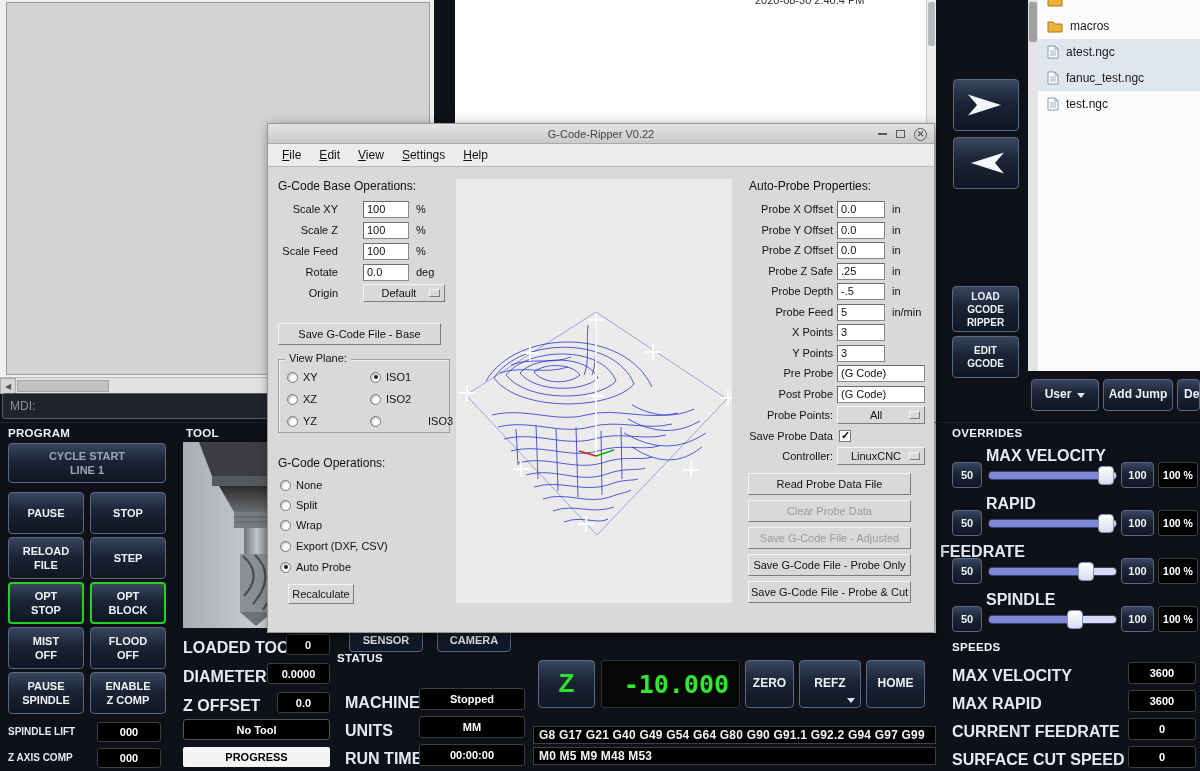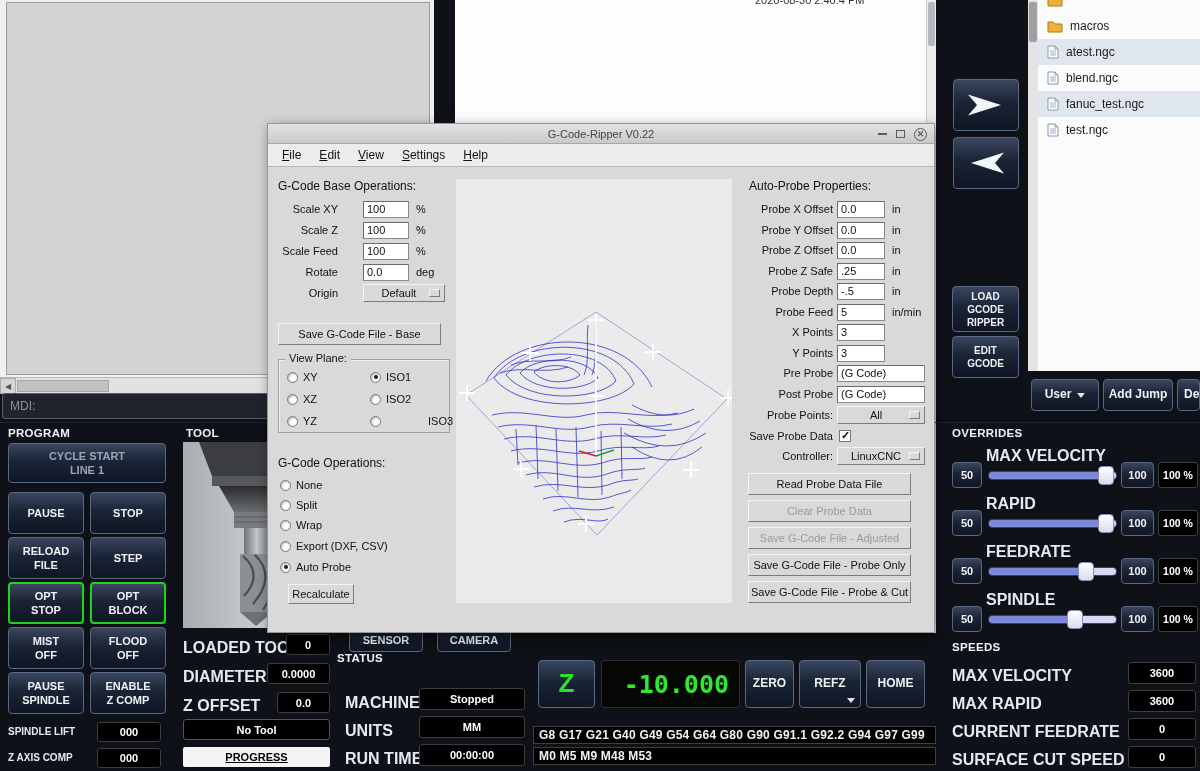--- a/index.html
+++ b/index.html
@@ -173,32 +173,20 @@
       <span class="ficon">
           <svg width="12" height="14" viewBox="0 0 12 14">
             <path d="M1,1 L8,1 L11,4 L11,13 L1,13 Z" fill="#fff" stroke="#8a98a8"></path>
             <path d="M8,1 L8,4 L11,4" fill="none" stroke="#8a98a8"></path>
             <line x1="3" y1="6" x2="9" y2="6" stroke="#9fb0c0"></line>
             <line x1="3" y1="8" x2="9" y2="8" stroke="#9fb0c0"></line>
             <line x1="3" y1="10" x2="9" y2="10" stroke="#9fb0c0"></line>
           </svg>
         </span>
       <span class="fname">atest.ngc</span>
-    </div>
-    <div class="file-row">
-      <span class="ficon">
-          <svg width="12" height="14" viewBox="0 0 12 14">
-            <path d="M1,1 L8,1 L11,4 L11,13 L1,13 Z" fill="#fff" stroke="#8a98a8"></path>
-            <path d="M8,1 L8,4 L11,4" fill="none" stroke="#8a98a8"></path>
-            <line x1="3" y1="6" x2="9" y2="6" stroke="#9fb0c0"></line>
-            <line x1="3" y1="8" x2="9" y2="8" stroke="#9fb0c0"></line>
-            <line x1="3" y1="10" x2="9" y2="10" stroke="#9fb0c0"></line>
-          </svg>
-        </span>
-      <span class="fname">blend.ngc</span>
     </div>
     <div class="file-row selected">
       <span class="ficon">
           <svg width="12" height="14" viewBox="0 0 12 14">
             <path d="M1,1 L8,1 L11,4 L11,13 L1,13 Z" fill="#fff" stroke="#8a98a8"></path>
             <path d="M8,1 L8,4 L11,4" fill="none" stroke="#8a98a8"></path>
             <line x1="3" y1="6" x2="9" y2="6" stroke="#9fb0c0"></line>
             <line x1="3" y1="8" x2="9" y2="8" stroke="#9fb0c0"></line>
             <line x1="3" y1="10" x2="9" y2="10" stroke="#9fb0c0"></line>
           </svg>
@@ -283,21 +271,21 @@
     <path d="M84,114 C96,130 92,150 80,168" stroke="#4a4d50" stroke-width="2.2" fill="none"></path>
     <polygon points="57,170 90,170 73,184" fill="#6f7275"></polygon>
   </svg>
   <div class="plabel" style="left:183px;top:639px;">LOADED TOOL</div>
   <div class="blk" style="left:286px;top:634px;width:44px;height:21px;">0</div>
   <div class="plabel" style="left:183px;top:668px;">DIAMETER</div>
   <div class="blk" style="left:267px;top:663px;width:63px;height:21px;">0.0000</div>
   <div class="plabel" style="left:183px;top:697px;">Z OFFSET</div>
   <div class="blk" style="left:277px;top:692px;width:53px;height:21px;">0.0</div>
   <div class="blk" style="left:183px;top:719px;width:147px;height:21px;border-color:#555;">No Tool</div>
-  <div class="abs" style="left:183px;top:747px;width:147px;height:20px;background:#f4f4f4;border-radius:2px;color:#000;font-weight:bold;font-size:11px;display:flex;align-items:center;justify-content:center;text-decoration:underline;">PROGRESS</div>
+  <div class="abs" style="left:183px;top:747px;width:147px;height:20px;background:#f4f4f4;border-radius:2px;color:#000;font-weight:bold;font-size:11px;display:flex;align-items:center;justify-content:center;">PROGRESS</div>
 
   <div class="nbtn" style="left:349px;top:604px;width:74px;height:48px;align-items:flex-end;padding-bottom:4px;">TO
 SENSOR</div>
   <div class="nbtn" style="left:437px;top:604px;width:74px;height:48px;align-items:flex-end;padding-bottom:4px;">CAMERA</div>
 
   <div class="phead" style="left:337px;top:652px;">STATUS</div>
   <div class="plabel" style="left:345px;top:694px;">MACHINE</div>
   <div class="blk" style="left:419px;top:688px;width:106px;height:22px;">Stopped</div>
   <div class="plabel" style="left:345px;top:722px;">UNITS</div>
   <div class="blk" style="left:419px;top:716px;width:106px;height:22px;">MM</div>
@@ -332,21 +320,21 @@
   <div class="ovr-row" style="top:510px;">
     <div class="nbtn ovr-min">50</div>
     <div class="ovr-slider" style="--pct: 97%;">
       <div class="slider-track"></div>
       <div class="slider-handle" style="left: calc(97% - 15.5px);"></div>
     </div>
     <div class="nbtn ovr-max">100</div>
     <div class="blk ovr-disp">100 %</div>
   </div>
 
-  <div class="plabel" style="left:986px;top:543px;text-align:center;">FEEDRATE</div>
+  <div class="plabel" style="left:940px;top:543px;text-align:center;">FEEDRATE</div>
   <div class="ovr-row" style="top:558px;">
     <div class="nbtn ovr-min">50</div>
     <div class="ovr-slider" style="--pct: 80%;">
       <div class="slider-track"></div>
       <div class="slider-handle" style="left: calc(80% - 12.8px);"></div>
     </div>
     <div class="nbtn ovr-max">100</div>
     <div class="blk ovr-disp">100 %</div>
   </div>
 

